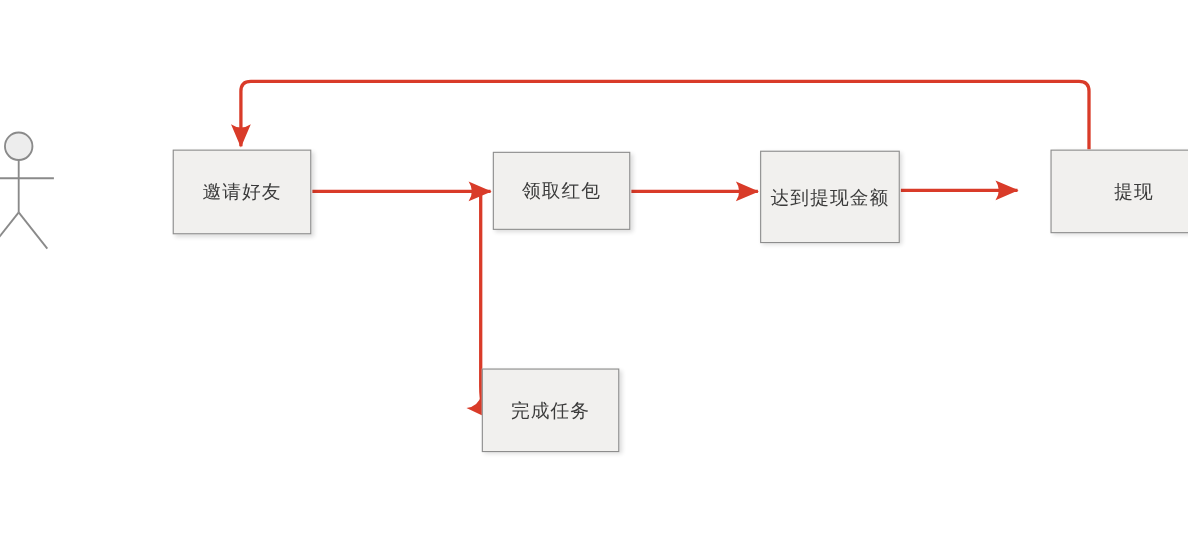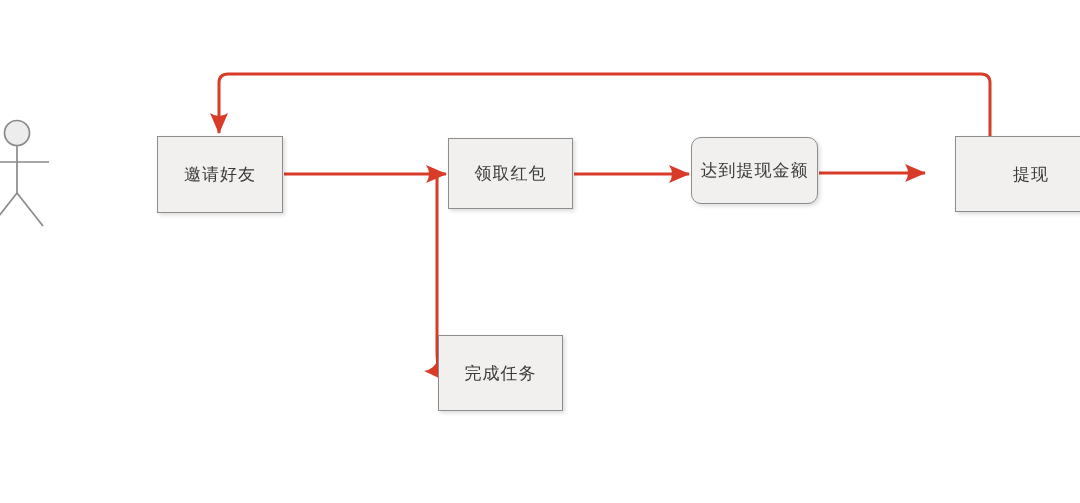--- a/index.html
+++ b/index.html
@@ -55,21 +55,21 @@
     display: flex;
     align-items: center;
     justify-content: center;
     color: var(--node-text, #3b3b3b);
     font-size: 17px;
     letter-spacing: 1px;
     white-space: nowrap;
   }
   .node-receive   { left: 157px; top: 136px; width: 126px; height: 77px; }
   .node-invite    { left: 448px; top: 138px; width: 125px; height: 71px; }
-  .node-amount    { left: 691px; top: 137px; width: 127px; height: 67px; border-radius: 10px; }
+  .node-amount    { left: 691px; top: 137px; width: 127px; height: 84px; }
   .node-withdraw  { left: 955px; top: 136px; width: 152px; height: 76px; }
   .node-tasks     { left: 438px; top: 335px; width: 125px; height: 76px; }
 </style>
 </head>
 <body>
 
 <div class="stage">
 
   <svg class="artwork" viewBox="0 0 1080 503">
     <defs>

